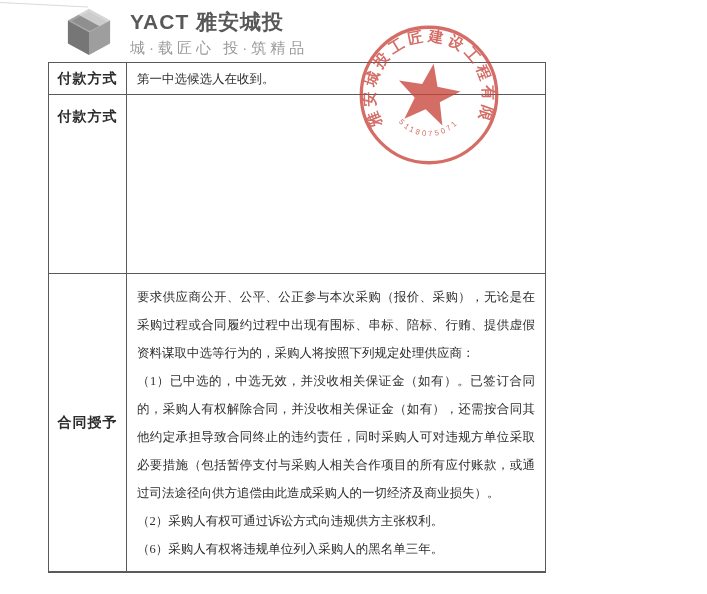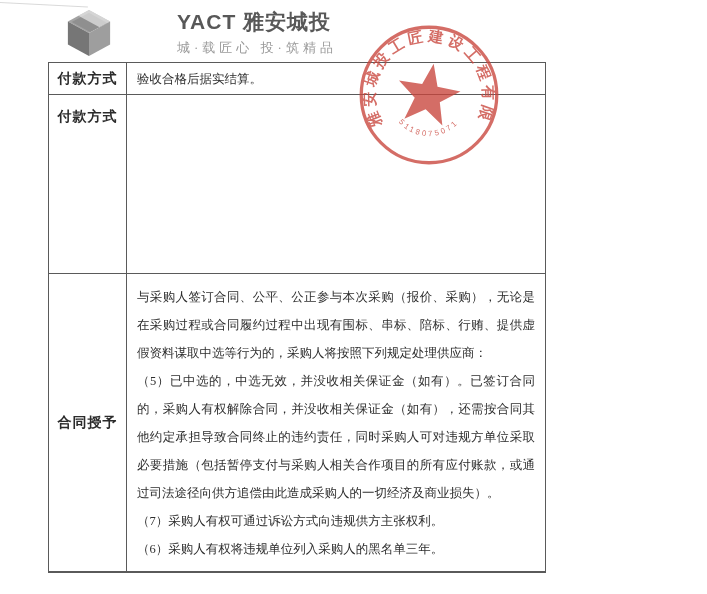--- a/index.html
+++ b/index.html
@@ -5,30 +5,30 @@
   html,body{margin:0;padding:0;background:#f6f6f4;}
   .page{
     position:relative;
     width:707px;height:594px;
     background:#ffffff;
     overflow:hidden;
     font-family:"Liberation Serif","DejaVu Serif",serif;
     color:#2e2e2e;
   }
   
-  .logo{position:absolute;left:62px;top:5px;display:flex;align-items:flex-end;gap:47px;}
+  .logo{position:absolute;left:62px;top:5px;display:flex;align-items:center;}
   .logo-cube{width:54px;height:48px;}
   .logo-text{margin-left:14px;padding-top:6px;}
   .brand{
     font-family:"Liberation Sans","DejaVu Sans",sans-serif;
     font-weight:bold;font-size:21px;color:#585858;letter-spacing:1px;line-height:22px;
   }
   .tagline{
-    font-family:Liberation Serif, serif;
-    font-size:13px;color:#9a9a9a;letter-spacing:4px;margin-top:6px;
+    font-family:Liberation Sans, sans-serif;
+    font-size:15px;color:#9a9a9a;letter-spacing:4px;margin-top:6px;
   }
   
   .artifact{
     position:absolute;left:0;top:2px;width:88px;height:1px;background:#c9c9c9;
     transform:rotate(3deg);transform-origin:left top;opacity:.7;
   }
   
   .seal{
     position:absolute;left:352px;top:18px;width:154px;height:154px;
     opacity:.78;z-index:6;pointer-events:none;
@@ -94,32 +94,32 @@
     <text font-size="7.5" fill="#c9453c" letter-spacing="2.5" font-family="'Liberation Sans','DejaVu Sans',sans-serif">
       <textPath href="#arcBottom" startOffset="14">5118075071</textPath>
     </text>
   </svg>
 
   <div class="doc-table">
 
     <div class="t-row row-1 bordered">
       <div class="label-cell v-center">付款方式</div>
       <div class="content-cell">
-        <p>验收合格后据实结算。</p>
+        <p>第一中选候选人在收到。</p>
       </div>
     </div>
 
     <div class="t-row row-2 bordered">
       <div class="label-cell v-top">付款方式</div>
     </div>
 
     <div class="t-row row-3">
       <div class="label-cell v-center">合同授予</div>
       <div class="content-cell">
-        <p>与采购人签订合同、公平、公正参与本次采购（报价、采购），无论是在采购过程或合同履约过程中出现有围标、串标、陪标、行贿、提供虚假资料谋取中选等行为的，采购人将按照下列规定处理供应商：</p>
-        <p>（5）已中选的，中选无效，并没收相关保证金（如有）。已签订合同的，采购人有权解除合同，并没收相关保证金（如有），还需按合同其他约定承担导致合同终止的违约责任，同时采购人可对违规方单位采取必要措施（包括暂停支付与采购人相关合作项目的所有应付账款，或通过司法途径向供方追偿由此造成采购人的一切经济及商业损失）。</p>
-        <p>（7）采购人有权可通过诉讼方式向违规供方主张权利。</p>
+        <p>要求供应商公开、公平、公正参与本次采购（报价、采购），无论是在采购过程或合同履约过程中出现有围标、串标、陪标、行贿、提供虚假资料谋取中选等行为的，采购人将按照下列规定处理供应商：</p>
+        <p>（1）已中选的，中选无效，并没收相关保证金（如有）。已签订合同的，采购人有权解除合同，并没收相关保证金（如有），还需按合同其他约定承担导致合同终止的违约责任，同时采购人可对违规方单位采取必要措施（包括暂停支付与采购人相关合作项目的所有应付账款，或通过司法途径向供方追偿由此造成采购人的一切经济及商业损失）。</p>
+        <p>（2）采购人有权可通过诉讼方式向违规供方主张权利。</p>
         <p>（6）采购人有权将违规单位列入采购人的黑名单三年。</p>
       </div>
     </div>
 
   </div>
 </div>
 
 </body></html>

